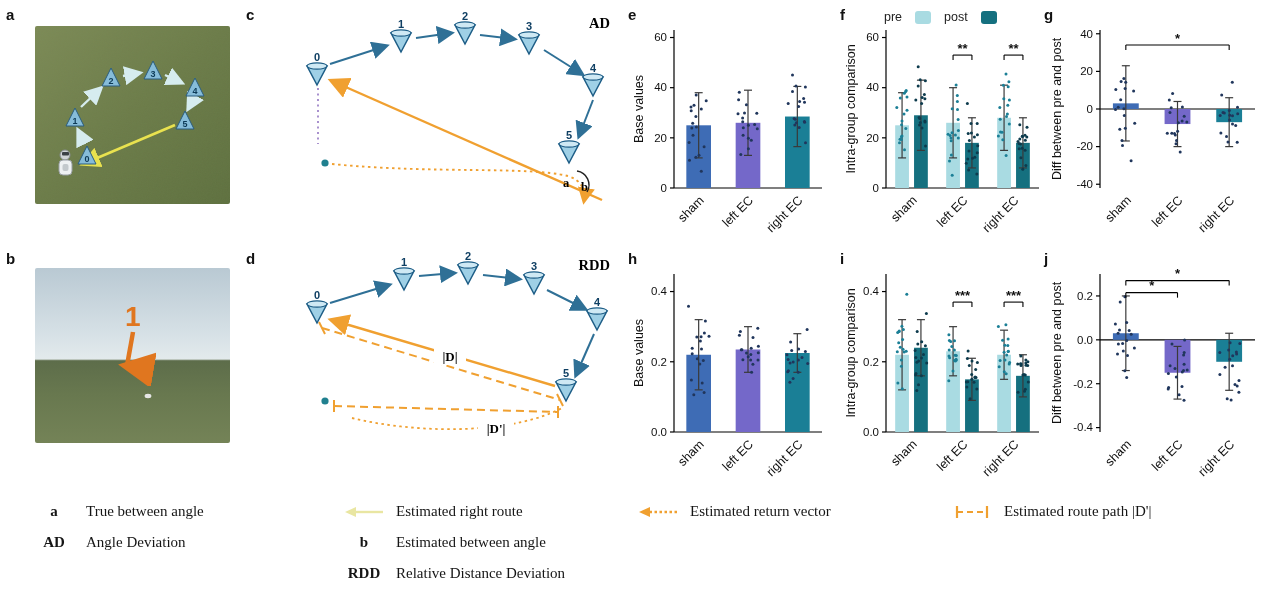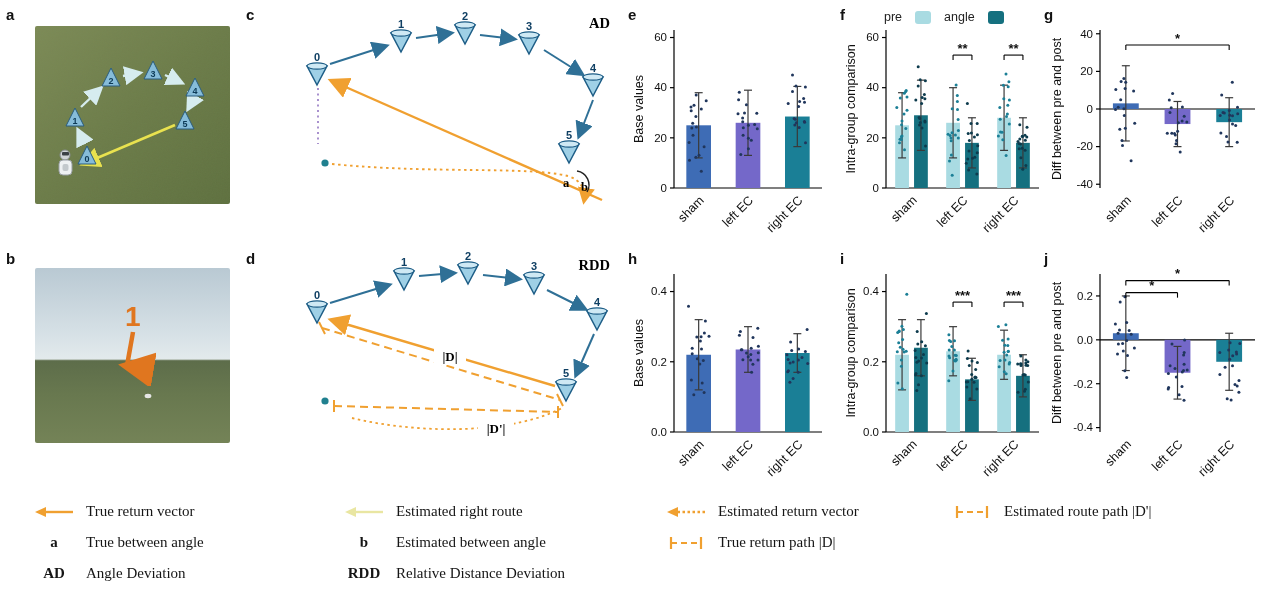--- a/index.html
+++ b/index.html
@@ -14,21 +14,21 @@
   #diagram-d{left:252px;top:248px;}
   .chart{position:absolute;}
   #chart-e{left:630px;top:10px;} #chart-f{left:842px;top:10px;} #chart-g{left:1048px;top:10px;}
   #chart-h{left:630px;top:254px;} #chart-i{left:842px;top:254px;} #chart-j{left:1048px;top:254px;}
   .fig-legend{position:absolute;left:884px;top:10px;display:flex;align-items:center;gap:13px;
     font:12.5px "Liberation Sans",sans-serif;color:#222;}
   .sw{display:inline-block;width:16px;height:13px;border-radius:3px;}
   .legend{position:absolute;top:500px;left:0;width:1269px;height:96px;
     font-family:"Liberation Serif",serif;font-size:15px;color:#151515;}
   .lcol{position:absolute;top:0;display:flex;flex-direction:column;gap:8px;}
-  #lcol1{left:28px;} #lcol2{left:338px;} #lcol3{left:660px;} #lcol4{left:946px;}
+  #lcol1{left:28px;} #lcol2{left:338px;} #lcol3{left:632px;} #lcol4{left:946px;}
   .lrow{display:flex;align-items:center;min-height:23px;}
   .licon{flex:0 0 52px;display:flex;justify-content:center;align-items:center;}
   .lsym{font-weight:bold;font-family:"Liberation Serif",serif;}
   .llabel{margin-left:6px;white-space:nowrap;}
   svg{display:block;font-family:"Liberation Sans",sans-serif;}
   .b1-marker{position:absolute;left:72px;top:28px;}
 </style>
 </head>
 <body>
 
@@ -888,35 +888,26 @@
         <line x1="77.83333333333333" y1="31.58333333333333" x2="77.83333333333333" y2="26.58333333333333" stroke="#000" stroke-width="1.1"></line>
         <line x1="77.83333333333333" y1="26.58333333333333" x2="181.16666666666666" y2="26.58333333333333" stroke="#000" stroke-width="1.1"></line>
         <line x1="181.16666666666666" y1="26.58333333333333" x2="181.16666666666666" y2="31.58333333333333" stroke="#000" stroke-width="1.1"></line>
         <text x="129.5" y="24.08333333333333" text-anchor="middle" font-size="13" font-weight="bold">*</text>
       </svg>
     </div>
 
   <div class="fig-legend">
     <span>pre</span>
     <span class="sw" style="background: rgb(169, 219, 226);"></span>
-    <span>angle</span>
+    <span>post</span>
     <span class="sw" style="background: rgb(21, 112, 127);"></span>
   </div>
 
   <div class="legend">
     <div class="lcol" id="lcol1">
-      <div class="lrow">
-        <span class="licon">
-          <svg width="46" height="18" viewBox="0 0 46 18">
-              <line x1="42" y1="9" x2="13" y2="9" stroke="#f0a030" stroke-width="2.4"></line>
-              <polygon points="4,9 15,4 15,14" fill="#f0a030"></polygon>
-            </svg>
-        </span>
-        <span class="llabel">True return vector</span>
-      </div>
       <div class="lrow">
         <span class="licon lsym">a</span>
         <span class="llabel">True between angle</span>
       </div>
       <div class="lrow">
         <span class="licon lsym">AD</span>
         <span class="llabel">Angle Deviation</span>
       </div>
     </div>
     <div class="lcol" id="lcol2">
@@ -941,30 +932,20 @@
     <div class="lcol" id="lcol3">
       <div class="lrow">
         <span class="licon">
           <svg width="46" height="18" viewBox="0 0 46 18">
               <line x1="42" y1="9" x2="14" y2="9" stroke="#f0a030" stroke-width="2.4" stroke-dasharray="2.5,2.5"></line>
               <polygon points="4,9 15,4 15,14" fill="#f0a030"></polygon>
             </svg>
         </span>
         <span class="llabel">Estimated return vector</span>
       </div>
-      <div class="lrow">
-        <span class="licon">
-          <svg width="46" height="18" viewBox="0 0 46 18">
-              <line x1="8" y1="9" x2="38" y2="9" stroke="#f0a030" stroke-width="2.2" stroke-dasharray="6,4"></line>
-              <line x1="8" y1="3" x2="8" y2="15" stroke="#f0a030" stroke-width="2.2"></line>
-              <line x1="38" y1="3" x2="38" y2="15" stroke="#f0a030" stroke-width="2.2"></line>
-            </svg>
-        </span>
-        <span class="llabel">True return path |D|</span>
-      </div>
     </div>
     <div class="lcol" id="lcol4">
       <div class="lrow">
         <span class="licon">
           <svg width="46" height="18" viewBox="0 0 46 18">
               <line x1="8" y1="9" x2="38" y2="9" stroke="#f0a030" stroke-width="2.2" stroke-dasharray="6,4"></line>
               <line x1="8" y1="3" x2="8" y2="15" stroke="#f0a030" stroke-width="2.2"></line>
               <line x1="38" y1="3" x2="38" y2="15" stroke="#f0a030" stroke-width="2.2"></line>
             </svg>
         </span>

